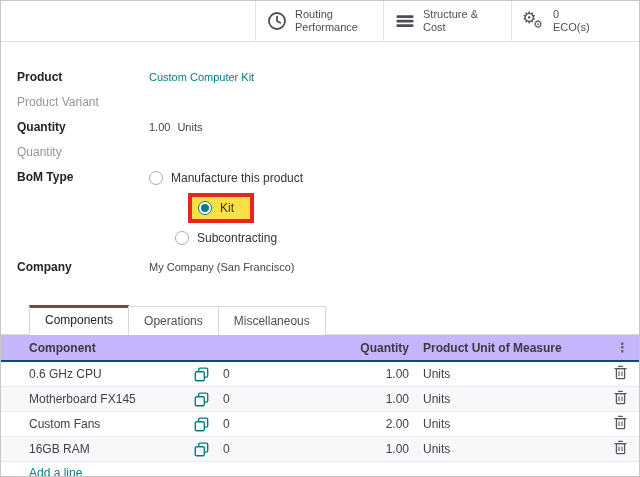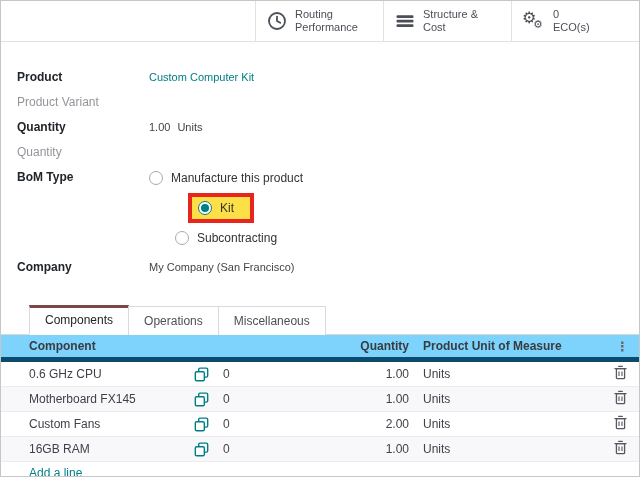--- a/index.html
+++ b/index.html
@@ -75,21 +75,21 @@
   .tab + .tab { margin-left: -1px; }
   .tab.active {
     border-top: 3px solid var(--tab-accent, #7b4646);
     padding-top: 5px; color: #212529;
     border-bottom: 1px solid #fff;
   }
 
   
   .ctable { width: 100%; font-size: 12px; }
   .tgrid { display: grid; grid-template-columns: 28px 165px 110px 105px 14px 178px 1fr; align-items: center; }
-  .thead { height: 27px; border-bottom: 5px solid #0c4a6e; font-weight: bold; color: #383b40; background: #7dd3fc; }
+  .thead { height: 27px; border-bottom: 2px solid #0c4a6e; font-weight: bold; color: #383b40; background: #c4b5fd; }
   .th-qty { text-align: right; }
   .th-kebab { text-align: right; padding-right: 10px; color: #666; font-weight: bold; font-size: 13px; cursor: pointer; }
   .trow { height: 25px; border-bottom: 1px solid #ececef; color: #3f4248; cursor: pointer; }
   .trow:nth-child(odd) { background: #f8f8fa; }
   .c-copy { display: flex; align-items: center; gap: 14px; color: var(--accent, #017e84); }
   .copy-count { color: #444; }
   .c-qty { text-align: right; }
   .c-trash { text-align: center; color: #55585e; }
   .c-trash span { cursor: pointer; display: inline-flex; }
   .addline-row { height: 21px; display: flex; align-items: center; padding-left: 28px; }

